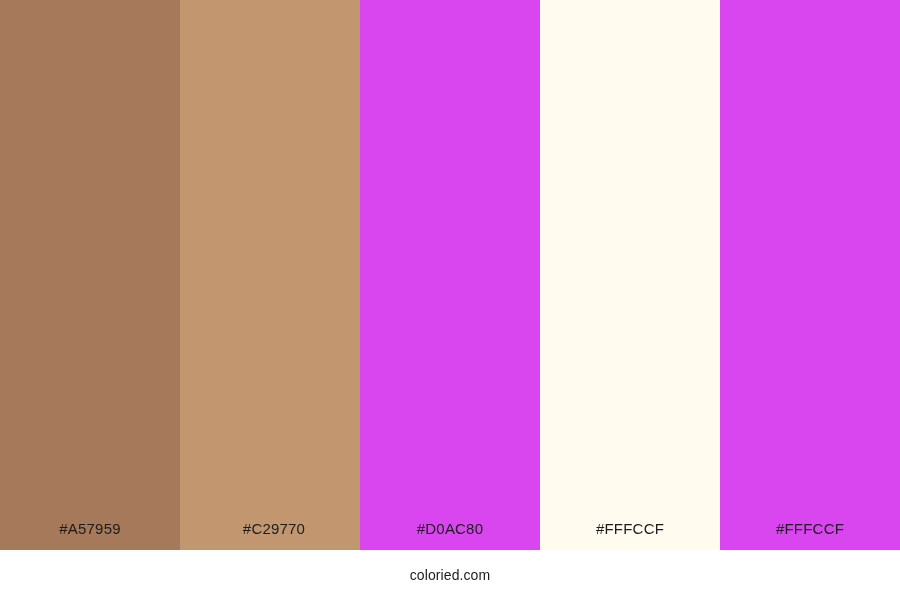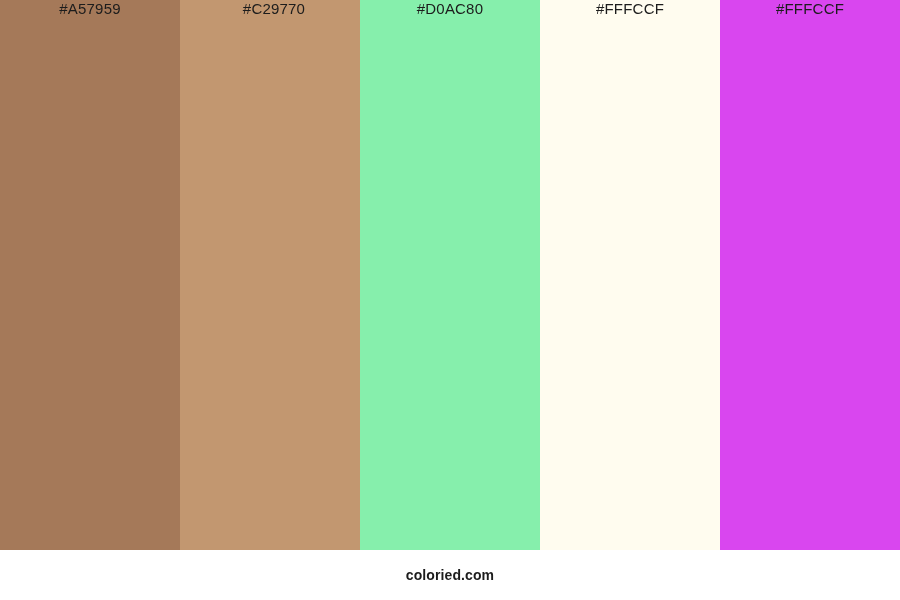--- a/index.html
+++ b/index.html
@@ -26,20 +26,21 @@
     flex-direction: row;
     width: 900px;
     height: 550px;
   }
   .swatch {
     flex: 1 1 180px;
     width: 180px;
     height: 550px;
     position: relative;
     display: flex;
+    align-items: flex-end;
     justify-content: center;
   }
   .swatch-label {
     display: block;
     width: 100%;
     text-align: center;
     font-family: "Liberation Sans", sans-serif;
     font-size: 15px;
     font-weight: 400;
     letter-spacing: 0.2px;
@@ -52,42 +53,42 @@
     width: 900px;
     height: 50px;
     background: #ffffff;
     display: flex;
     align-items: center;
     justify-content: center;
   }
   .footer-brand {
     font-family: "Liberation Sans", sans-serif;
     font-size: 14px;
-    font-weight: 700;
+    font-weight: 400;
     color: #1c1c1c;
     letter-spacing: 0.1px;
     line-height: 16px;
   }
 </style>
 </head>
 <body>
 
 <div class="palette-page">
 
   <div class="swatch-strip">
 
     <div class="swatch" style="background-color: rgb(165, 121, 89);">
       <span class="swatch-label" style="color: rgb(28, 28, 28);">#A57959</span>
     </div>
 
     <div class="swatch" style="background-color: rgb(194, 151, 112);">
       <span class="swatch-label" style="color: rgb(28, 28, 28); padding-left: 8px;">#C29770</span>
     </div>
 
-    <div class="swatch" style="background-color: #86efac;">
+    <div class="swatch" style="background-color: #d946ef;">
       <span class="swatch-label" style="color: rgb(28, 28, 28);">#D0AC80</span>
     </div>
 
     <div class="swatch" style="background-color: rgb(255, 252, 239);">
       <span class="swatch-label" style="color: rgb(28, 28, 28);">#FFFCCF</span>
     </div>
 
     <div class="swatch" style="background-color: #d946ef;">
       <span class="swatch-label" style="color: rgb(28, 28, 28);">#FFFCCF</span>
     </div>

